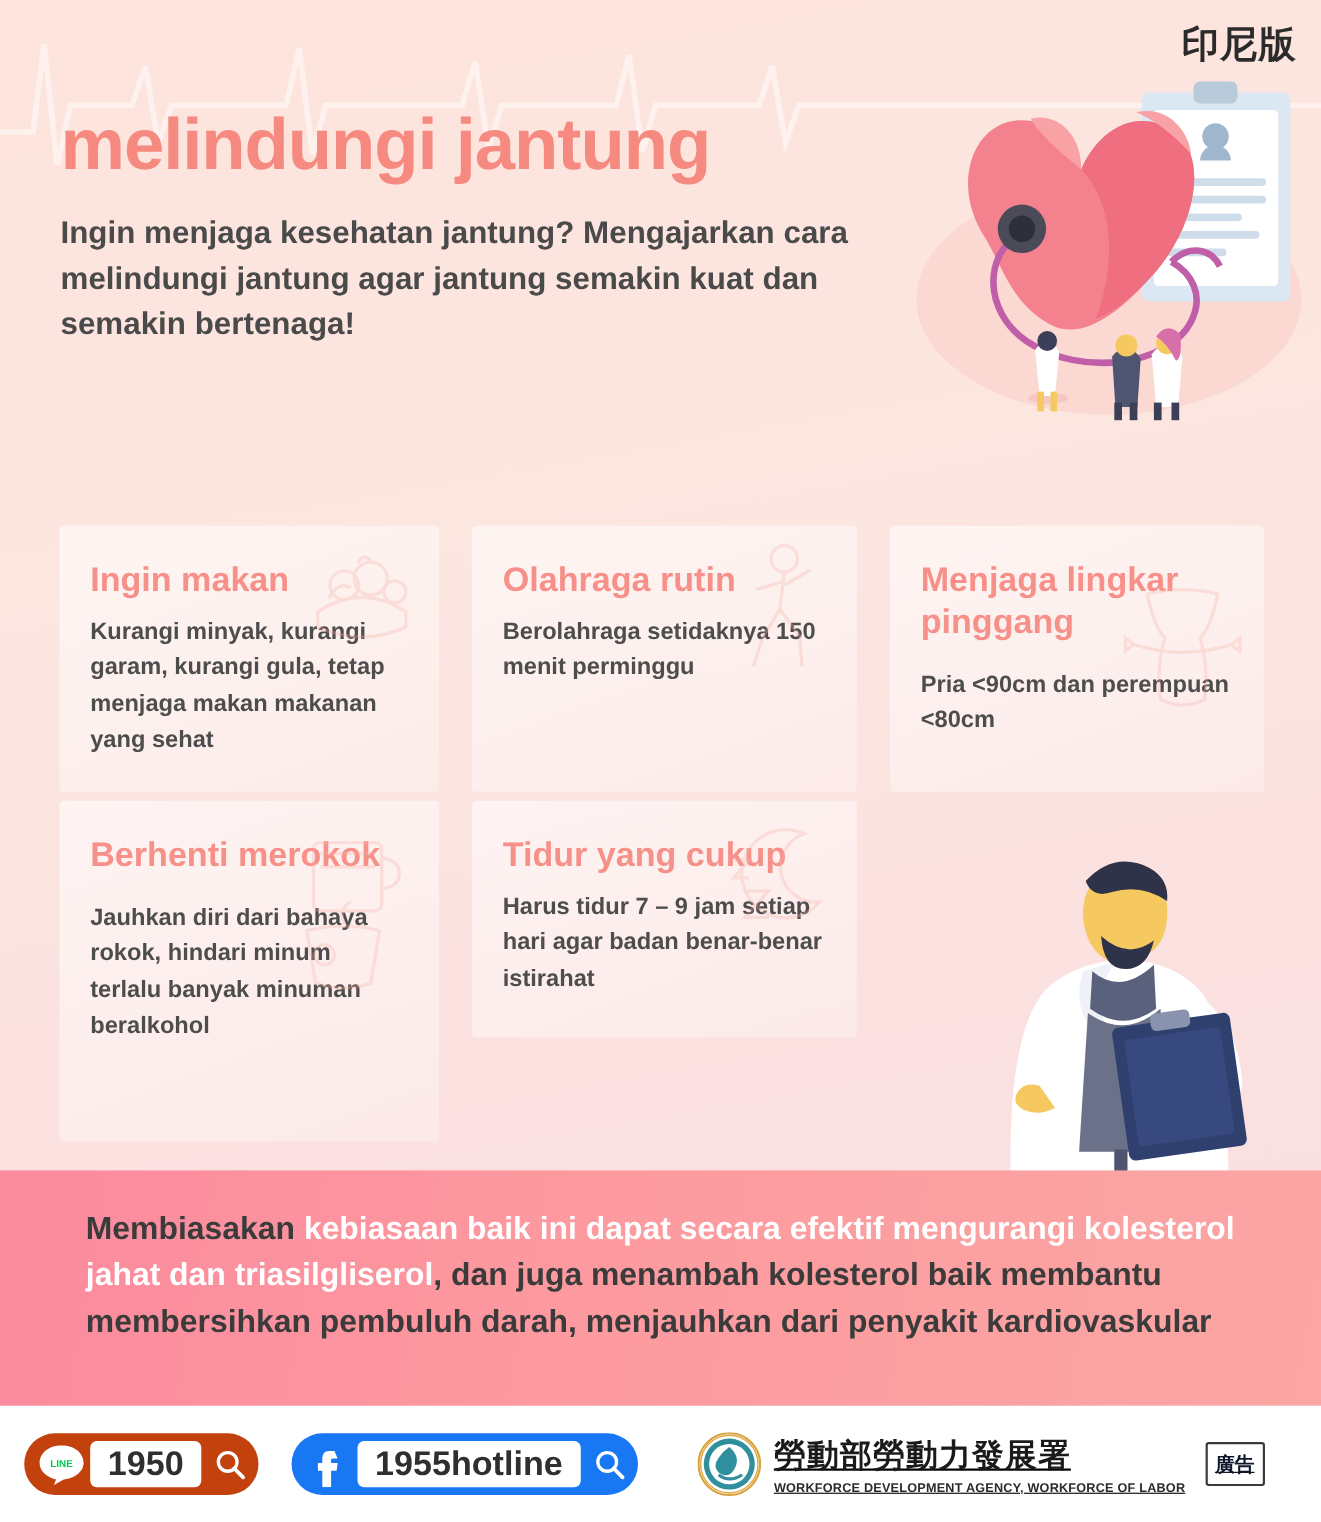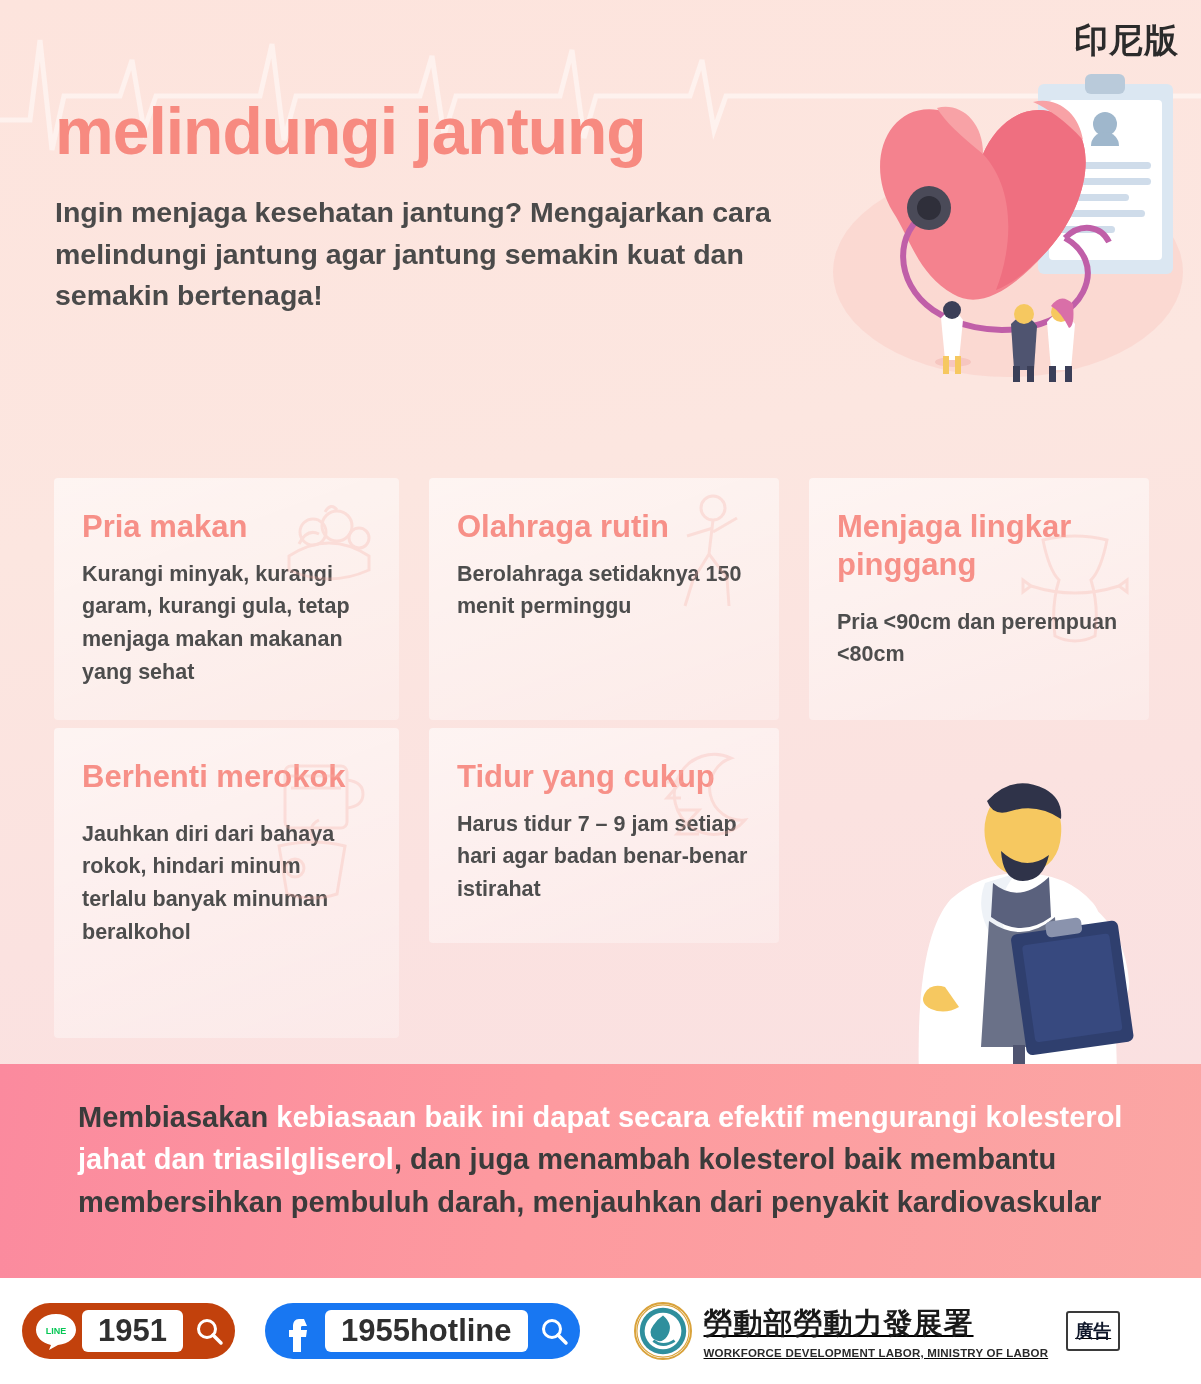--- a/index.html
+++ b/index.html
@@ -200,21 +200,21 @@
     <svg class="card-ghost" width="120" height="120" viewBox="0 0 120 120">
       <g fill="none" stroke="#f7b1a8" stroke-width="3">
         <path d="M20,70 q40,-26 80,0 v14 q-40,18 -80,0 z"></path>
         <circle cx="44" cy="46" r="13"></circle>
           <circle cx="68" cy="40" r="15"></circle>
           <circle cx="90" cy="52" r="10"></circle>
         <path d="M30,58 q8,-16 20,-10"></path>
         <path d="M56,26 q6,-10 12,-2"></path>
       </g>
     </svg>
-    <div class="card-title">Pria makan</div>
+    <div class="card-title">Ingin makan</div>
     <div class="card-body">Kurangi minyak, kurangi garam, kurangi gula, tetap menjaga makan makanan yang sehat</div>
   </div>
 
   <div class="card" id="card-exer">
     <svg class="card-ghost" width="118" height="130" viewBox="0 0 118 130">
       <g fill="none" stroke="#f7b1a8" stroke-width="3">
         <circle cx="62" cy="22" r="12"></circle>
         <path d="M62,34 l-4,34 l-16,26"></path>
         <path d="M58,68 l18,24 l2,28"></path>
         <path d="M62,42 l-26,8"></path>
@@ -300,21 +300,21 @@
 
   <div class="footer">
 
     <div class="pill pill-line">
       <div class="badge-ico">
         <svg width="44" height="38" viewBox="0 0 44 38">
           <path d="M22,2 C10,2 2,9 2,18 C2,25 8,31 17,33 l-2,5 l9,-5 c11,-1 18,-8 18,-15 C42,9 34,2 22,2 z" fill="#ffffff"></path>
           <text x="22" y="22" font-family="Liberation Sans, sans-serif" font-size="9" font-weight="bold" fill="#06c755" text-anchor="middle">LINE</text>
         </svg>
       </div>
-      <div class="num">1951</div>
+      <div class="num">1950</div>
       <div class="mag">
         <svg width="30" height="30" viewBox="0 0 30 30">
           <circle cx="13" cy="13" r="8.5" fill="none" stroke="#ffffff" stroke-width="3"></circle>
           <path d="M19,19 L27,27" stroke="#ffffff" stroke-width="3.5" stroke-linecap="round"></path>
         </svg>
       </div>
     </div>
 
     <div class="pill pill-fb">
       <div class="badge-ico">
@@ -335,19 +335,19 @@
       <svg class="gov-seal" viewBox="0 0 60 60">
         <circle cx="30" cy="30" r="29" fill="#ffffff" stroke="#d9a23a" stroke-width="2"></circle>
         <circle cx="30" cy="30" r="24" fill="#2f8f9d"></circle>
         <circle cx="30" cy="30" r="19" fill="#ffffff"></circle>
         <path d="M30,14 q12,10 4,22 q-6,8 -14,2 q-6,-6 0,-14 q4,-6 10,-10 z" fill="#2f8f9d"></path>
         <path d="M20,40 q10,8 22,0" fill="none" stroke="#2f8f9d" stroke-width="3"></path>
         <circle cx="30" cy="30" r="27" fill="none" stroke="#d9a23a" stroke-width="1.2"></circle>
       </svg>
       <div class="gov-text">
         <div class="gov-cn">勞動部勞動力發展署</div>
-        <div class="gov-en">WORKFORCE DEVELOPMENT LABOR, MINISTRY OF LABOR</div>
+        <div class="gov-en">WORKFORCE DEVELOPMENT AGENCY, WORKFORCE OF LABOR</div>
       </div>
       <div class="ad-box">廣告</div>
     </div>
   </div>
 
 </div>
 
 </body></html>

